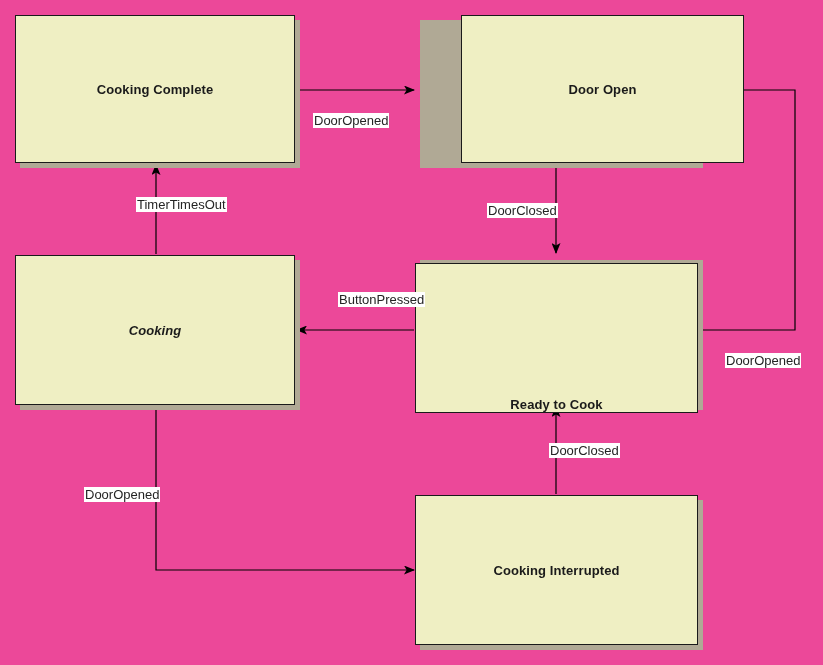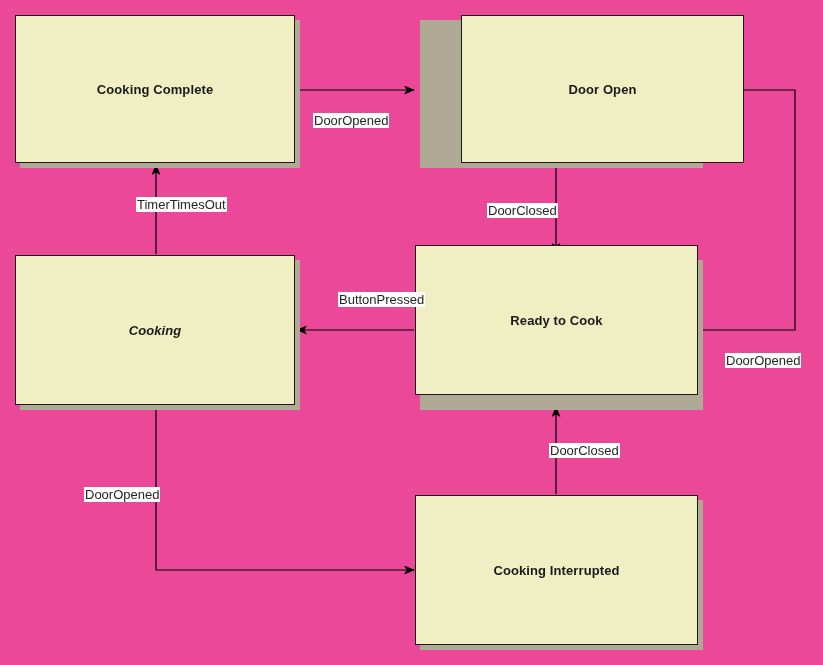--- a/index.html
+++ b/index.html
@@ -98,21 +98,21 @@
   </div>
 
   <div class="state-node" style="left:415px; top:15px; width:283px; height:148px;margin-left:46px;">
     <span class="state-label">Door Open</span>
   </div>
 
   <div class="state-node" style="left:15px; top:255px; width:280px; height:150px;font-style:italic;">
     <span class="state-label">Cooking</span>
   </div>
 
-  <div class="state-node" style="left:415px; top:245px; width:283px; height:150px;">
+  <div class="state-node" style="left:415px; top:263px; width:283px; height:150px;align-items:flex-end;">
     <span class="state-label">Ready to Cook</span>
   </div>
 
   <div class="state-node" style="left:415px; top:495px; width:283px; height:150px;">
     <span class="state-label">Cooking Interrupted</span>
   </div>
 
   <div class="edge-label" style="left:313px; top:113px;">DoorOpened</div>
 
   <div class="edge-label" style="left:487px; top:203px;">DoorClosed</div>

